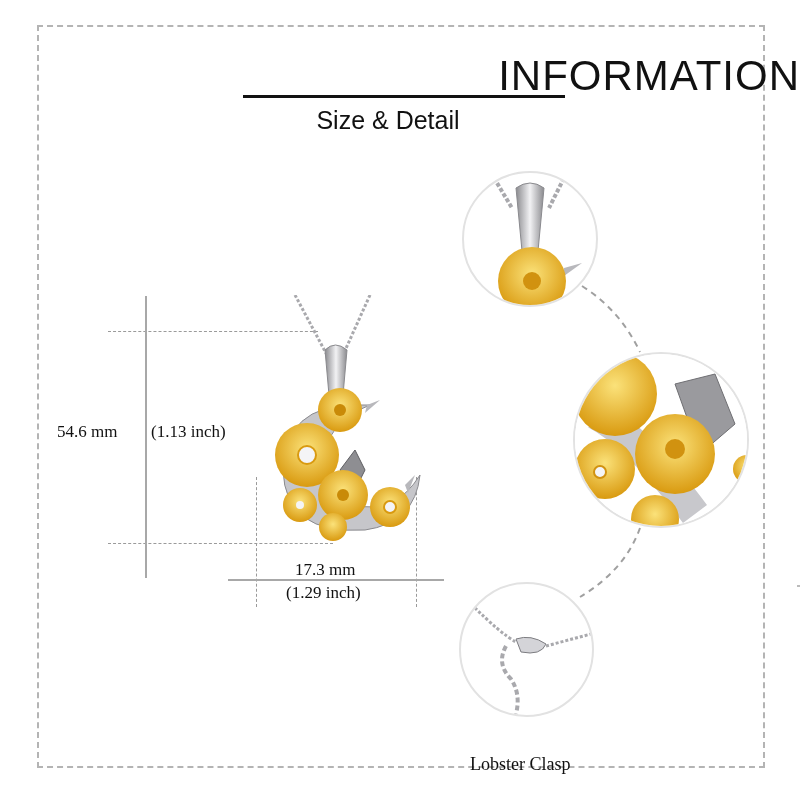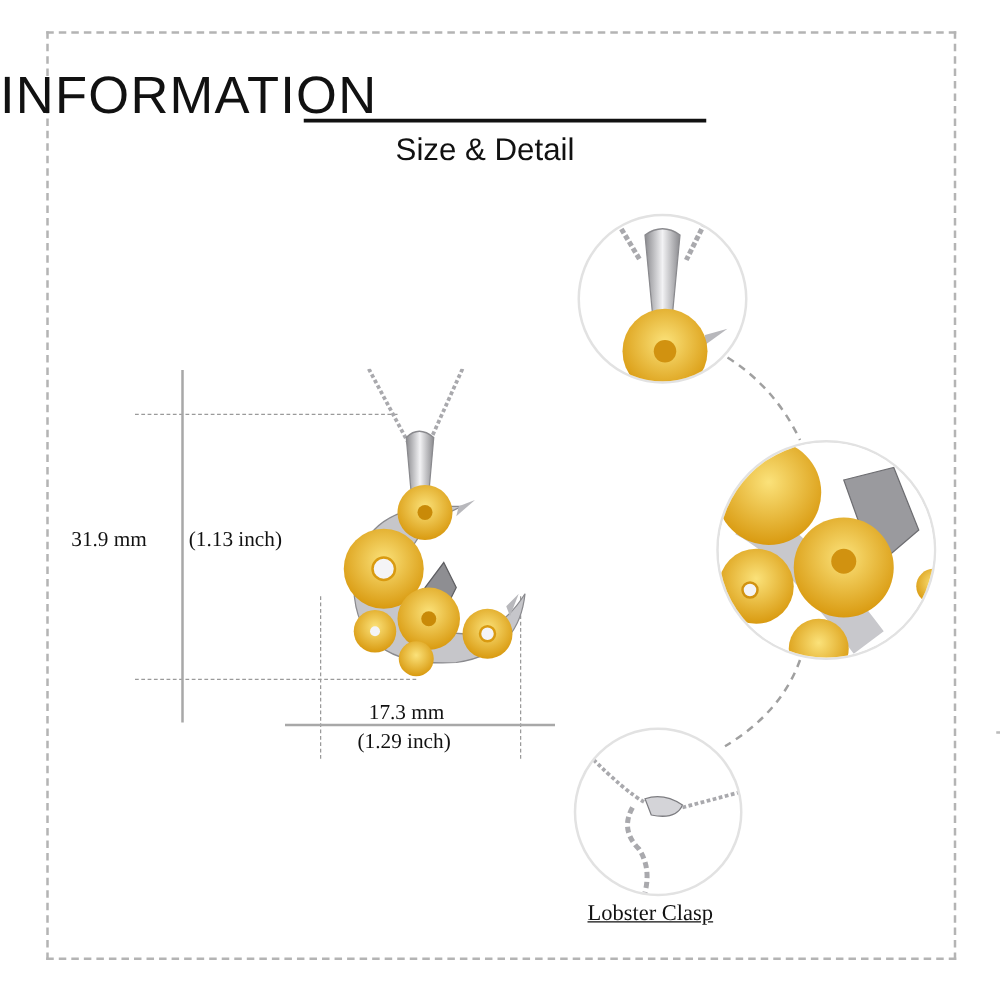--- a/index.html
+++ b/index.html
@@ -1,18 +1,18 @@
 <!DOCTYPE html>
 <html><head>
 <meta charset="utf-8">
 <style>
   html, body { margin:0; padding:0; background:#ffffff; }
   body { width:800px; height:800px; position:relative; overflow:hidden; font-family:"Liberation Sans", sans-serif; }
   .frame { position:absolute; left:37px; top:25px; width:728px; height:743px; border:2px dashed #b4b4b4; box-sizing:border-box; }
-  .title { position:absolute; left:0; width:800px; top:52px; text-align:left; font-family:"Liberation Sans", sans-serif; font-size:42px; color:#111; letter-spacing:1px; }
+  .title { position:absolute; left:0; width:800px; top:52px; text-align:right; font-family:"Liberation Sans", sans-serif; font-size:42px; color:#111; letter-spacing:1px; }
   .title-rule { position:absolute; left:243px; top:95px; width:322px; height:3px; background:#111; }
   .subtitle { position:absolute; left:0; width:776px; top:106px; text-align:center; font-family:"Liberation Sans", sans-serif; font-size:25px; color:#111; }
   .serif { font-family:"Liberation Serif", serif; color:#111; }
   .dim-h { position:absolute; border-top:1.5px dashed #9a9a9a; height:0; }
   .dim-v { position:absolute; border-left:1.5px dashed #9a9a9a; width:0; }
   .solid-v { position:absolute; background:#a8a8a8; width:2px; }
   .solid-h { position:absolute; background:#a8a8a8; height:1.5px; }
   .label { position:absolute; font-size:17px; white-space:nowrap; }
   .circle { position:absolute; border-radius:50%; border:2px solid #e2e2e2; background:#fff; overflow:hidden; box-sizing:border-box; }
   .caption { position:absolute; font-size:18px; white-space:nowrap; }
@@ -27,21 +27,21 @@
 <div class="title-rule"></div>
 <div class="subtitle">Size &amp; Detail</div>
 
 <div class="dim-h" style="left:108px; top:331px; width:210px;"></div>
 <div class="dim-h" style="left:108px; top:543px; width:225px;"></div>
 <div class="solid-v" style="left:145px; top:296px; height:282px;"></div>
 <div class="dim-v" style="left:256px; top:477px; height:130px;"></div>
 <div class="dim-v" style="left:416px; top:477px; height:130px;"></div>
 <div class="solid-h" style="left:228px; top:579px; width:216px;"></div>
 
-<div class="label serif" style="left:57px; top:422px;">31.9 mm</div>
+<div class="label serif" style="left:57px; top:422px;">54.6 mm</div>
 <div class="label serif" style="left:151px; top:422px;">(1.13 inch)</div>
 <div class="label serif" style="left:295px; top:560px;">17.3 mm</div>
 <div class="label serif" style="left:286px; top:583px;">(1.29 inch)</div>
 
 <div style="position:absolute; left:255px; top:295px; width:170px; height:255px;">
   <svg width="170" height="255" viewBox="0 0 170 255">
     <defs>
       <radialGradient id="g1" cx="50%" cy="40%" r="60%">
           <stop offset="0" stop-color="#fbe27a"></stop>
           <stop offset="1" stop-color="#d99a10"></stop>
@@ -124,19 +124,19 @@
 </div>
 
 <div class="circle" style="left:459px; top:582px; width:135px; height:135px;">
   <svg width="135" height="135" viewBox="0 0 135 135">
     <path d="M10 20 Q40 50 55 58" stroke="#a9a9ad" stroke-width="3" stroke-dasharray="3 2" fill="none"></path>
     <path d="M55 55 Q70 50 85 60 Q80 72 60 68 Z" fill="#d4d4d8" stroke="#7c7c80"></path>
     <path d="M85 62 L130 50" stroke="#a9a9ad" stroke-width="3" stroke-dasharray="3 2" fill="none"></path>
     <path d="M45 62 Q35 80 50 95 Q60 110 55 130" stroke="#a9a9ad" stroke-width="4" stroke-dasharray="5 3" fill="none"></path>
   </svg>
 </div>
-<div class="caption serif" style="left:470px; top:720px;text-decoration:underline;">Lobster  Clasp</div>
+<div class="caption serif" style="left:470px; top:754px;">Lobster  Clasp</div>
 
 <svg style="position:absolute; left:0; top:0;" width="800" height="800">
   <path d="M582 286 Q620 310 640 352" stroke="#a0a0a0" stroke-width="2" stroke-dasharray="6 5" fill="none"></path>
   <path d="M640 528 Q625 570 580 597" stroke="#a0a0a0" stroke-width="2" stroke-dasharray="6 5" fill="none"></path>
   <rect x="797" y="585" width="3" height="2" fill="#bbbbbb"></rect>
 </svg>
 
 </body></html>

